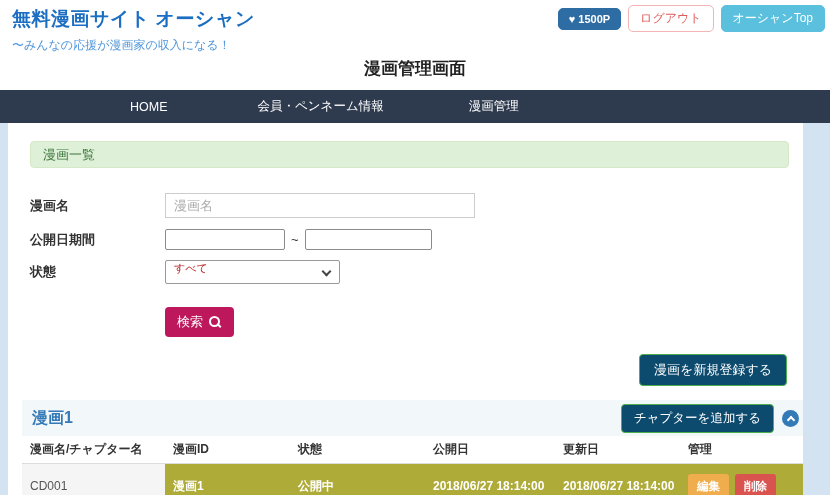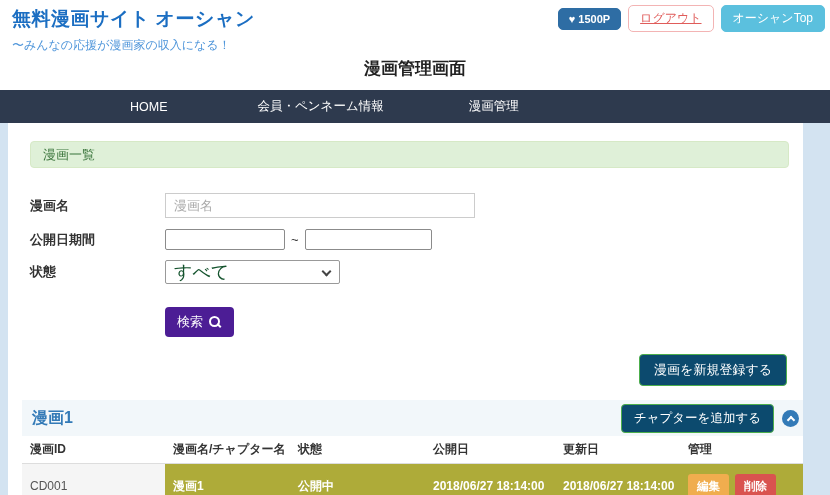--- a/index.html
+++ b/index.html
@@ -8,21 +8,21 @@
 
   
   .topbar { position:relative; height:90px; background:#fff; }
   .brand { position:absolute; left:12px; top:6px; }
   .site-title { font-size:19px; font-weight:bold; color:#1b6ec2; letter-spacing:0.5px; }
   .tagline { font-size:12px; color:#4e95da; margin-top:5px; }
   .top-actions { position:absolute; right:5px; top:5px; display:flex; gap:7px; align-items:center; }
   .btn { display:inline-flex; align-items:center; justify-content:center; cursor:pointer; border:1px solid transparent; }
   .btn-points { background:#2e6da4; color:#fff; border-color:#2e6da4; border-radius:5px; padding:4px 10px; font-size:11px; font-weight:bold; }
   .btn-points .heart { font-size:11px; margin-right:3px; }
-  .btn-logout { background:#fff; color:#e05c5a; border:1px solid #f3b4b4; border-radius:5px; padding:4px 11px; font-size:12px;text-decoration:underline; }
+  .btn-logout { background:#fff; color:#e05c5a; border:1px solid #f3b4b4; border-radius:5px; padding:4px 11px; font-size:12px; }
   .btn-top { background:#5bc0de; color:#fff; border-color:#5bc0de; border-radius:5px; padding:4px 11px; font-size:12px; }
   .page-title { position:absolute; left:0; right:0; bottom:10px; text-align:center; font-size:17px; font-weight:bold; color:#222; }
 
   
   .nav { height:33px; background:#2e3a4e; display:flex; align-items:center; font-size:12.5px; color:#fff;padding-left:48px; }
   .nav-item { cursor:pointer; white-space:nowrap; }
   .nav-item:nth-child(1) { margin-left:82px; }
   .nav-item:nth-child(2) { margin-left:90px; }
   .nav-item:nth-child(3) { margin-left:85px; }
 
@@ -34,23 +34,23 @@
 
   .form { margin:25px 0 0 22px; font-size:13px; }
   .frow { display:flex; align-items:center; }
   .frow + .frow { margin-top:11px; }
   .flabel { width:135px; font-weight:bold; color:#333; font-size:13px; }
   .txt-input { width:310px; height:25px; border:1px solid #ccc; padding:0 8px; font-size:13px; color:#333; font-family:inherit; }
   .txt-input::placeholder { color:#a9a9a9; }
   .date-input { width:120px; height:21px; border:1px solid #8b8b8b; border-radius:2px; padding:0 5px; font-size:12px; font-family:inherit; }
   .date-input.to { width:127px; }
   .date-sep { margin:0 6px; font-size:13px; color:#333; }
-  .select-box { position:relative; width:175px; height:24px; border:1px solid #999; border-radius:2px; background:#fff; display:flex; align-items:center; padding:0 8px; font-size:18px; color:#14532d; cursor:pointer; }
+  .select-box { position:relative; width:175px; height:24px; border:1px solid #999; border-radius:2px; background:#fff; display:flex; align-items:flex-start; padding:0 8px; font-size:11px; color:#b91c1c; cursor:pointer; }
   .select-box .chev-down { position:absolute; right:9px; top:7px; width:7px; height:7px; border-right:2px solid #444; border-bottom:2px solid #444; transform:rotate(45deg); }
-  .btn-search { margin-top:12px; background:#4c1d95; color:#fff; border-radius:4px; padding:5px 11px; font-size:13px; }
+  .btn-search { margin-top:12px; background:#be185d; color:#fff; border-radius:4px; padding:5px 11px; font-size:13px; }
   .mag { position:relative; width:14px; height:14px; display:inline-block; margin-left:5px; }
   .mag::before { content:""; position:absolute; left:1px; top:1px; width:7px; height:7px; border:2px solid #fff; border-radius:50%; }
   .mag::after { content:""; position:absolute; width:2px; height:5px; background:#fff; transform:rotate(-45deg); left:10px; top:8px; }
 
   .register-row { text-align:right; margin:17px 16px 0 0; }
   .btn-success { background:#0c4a6e; border:1px solid #4cae4c; color:#fff; border-radius:4px; font-size:13px; padding:6px 14px; }
 
   .section-head { margin:14px 0 0 14px; height:36px; background:#f2f7fa; display:flex; align-items:center; padding:0 4px 0 10px; }
   .section-title { font-size:16px; font-weight:bold; color:#337ab7; flex:1; }
   .btn-add-chapter { padding:5px 12px; font-size:12.5px; }
@@ -139,22 +139,22 @@
       <span class="btn btn-success btn-add-chapter">チャプターを追加する</span>
       <button class="collapse-btn">
         <span class="circle-up">
             <i></i>
           </span>
       </button>
     </div>
 
     <div class="table">
       <div class="trow thead">
+        <span class="cell">漫画名/チャプター名</span>
         <span class="cell">漫画ID</span>
-        <span class="cell">漫画名/チャプター名</span>
         <span class="cell">状態</span>
         <span class="cell">公開日</span>
         <span class="cell">更新日</span>
         <span class="cell">管理</span>
       </div>
       <div>
   <div class="trow drow hl">
     <span class="cell id-cell">
       <span>CD001</span>
 

